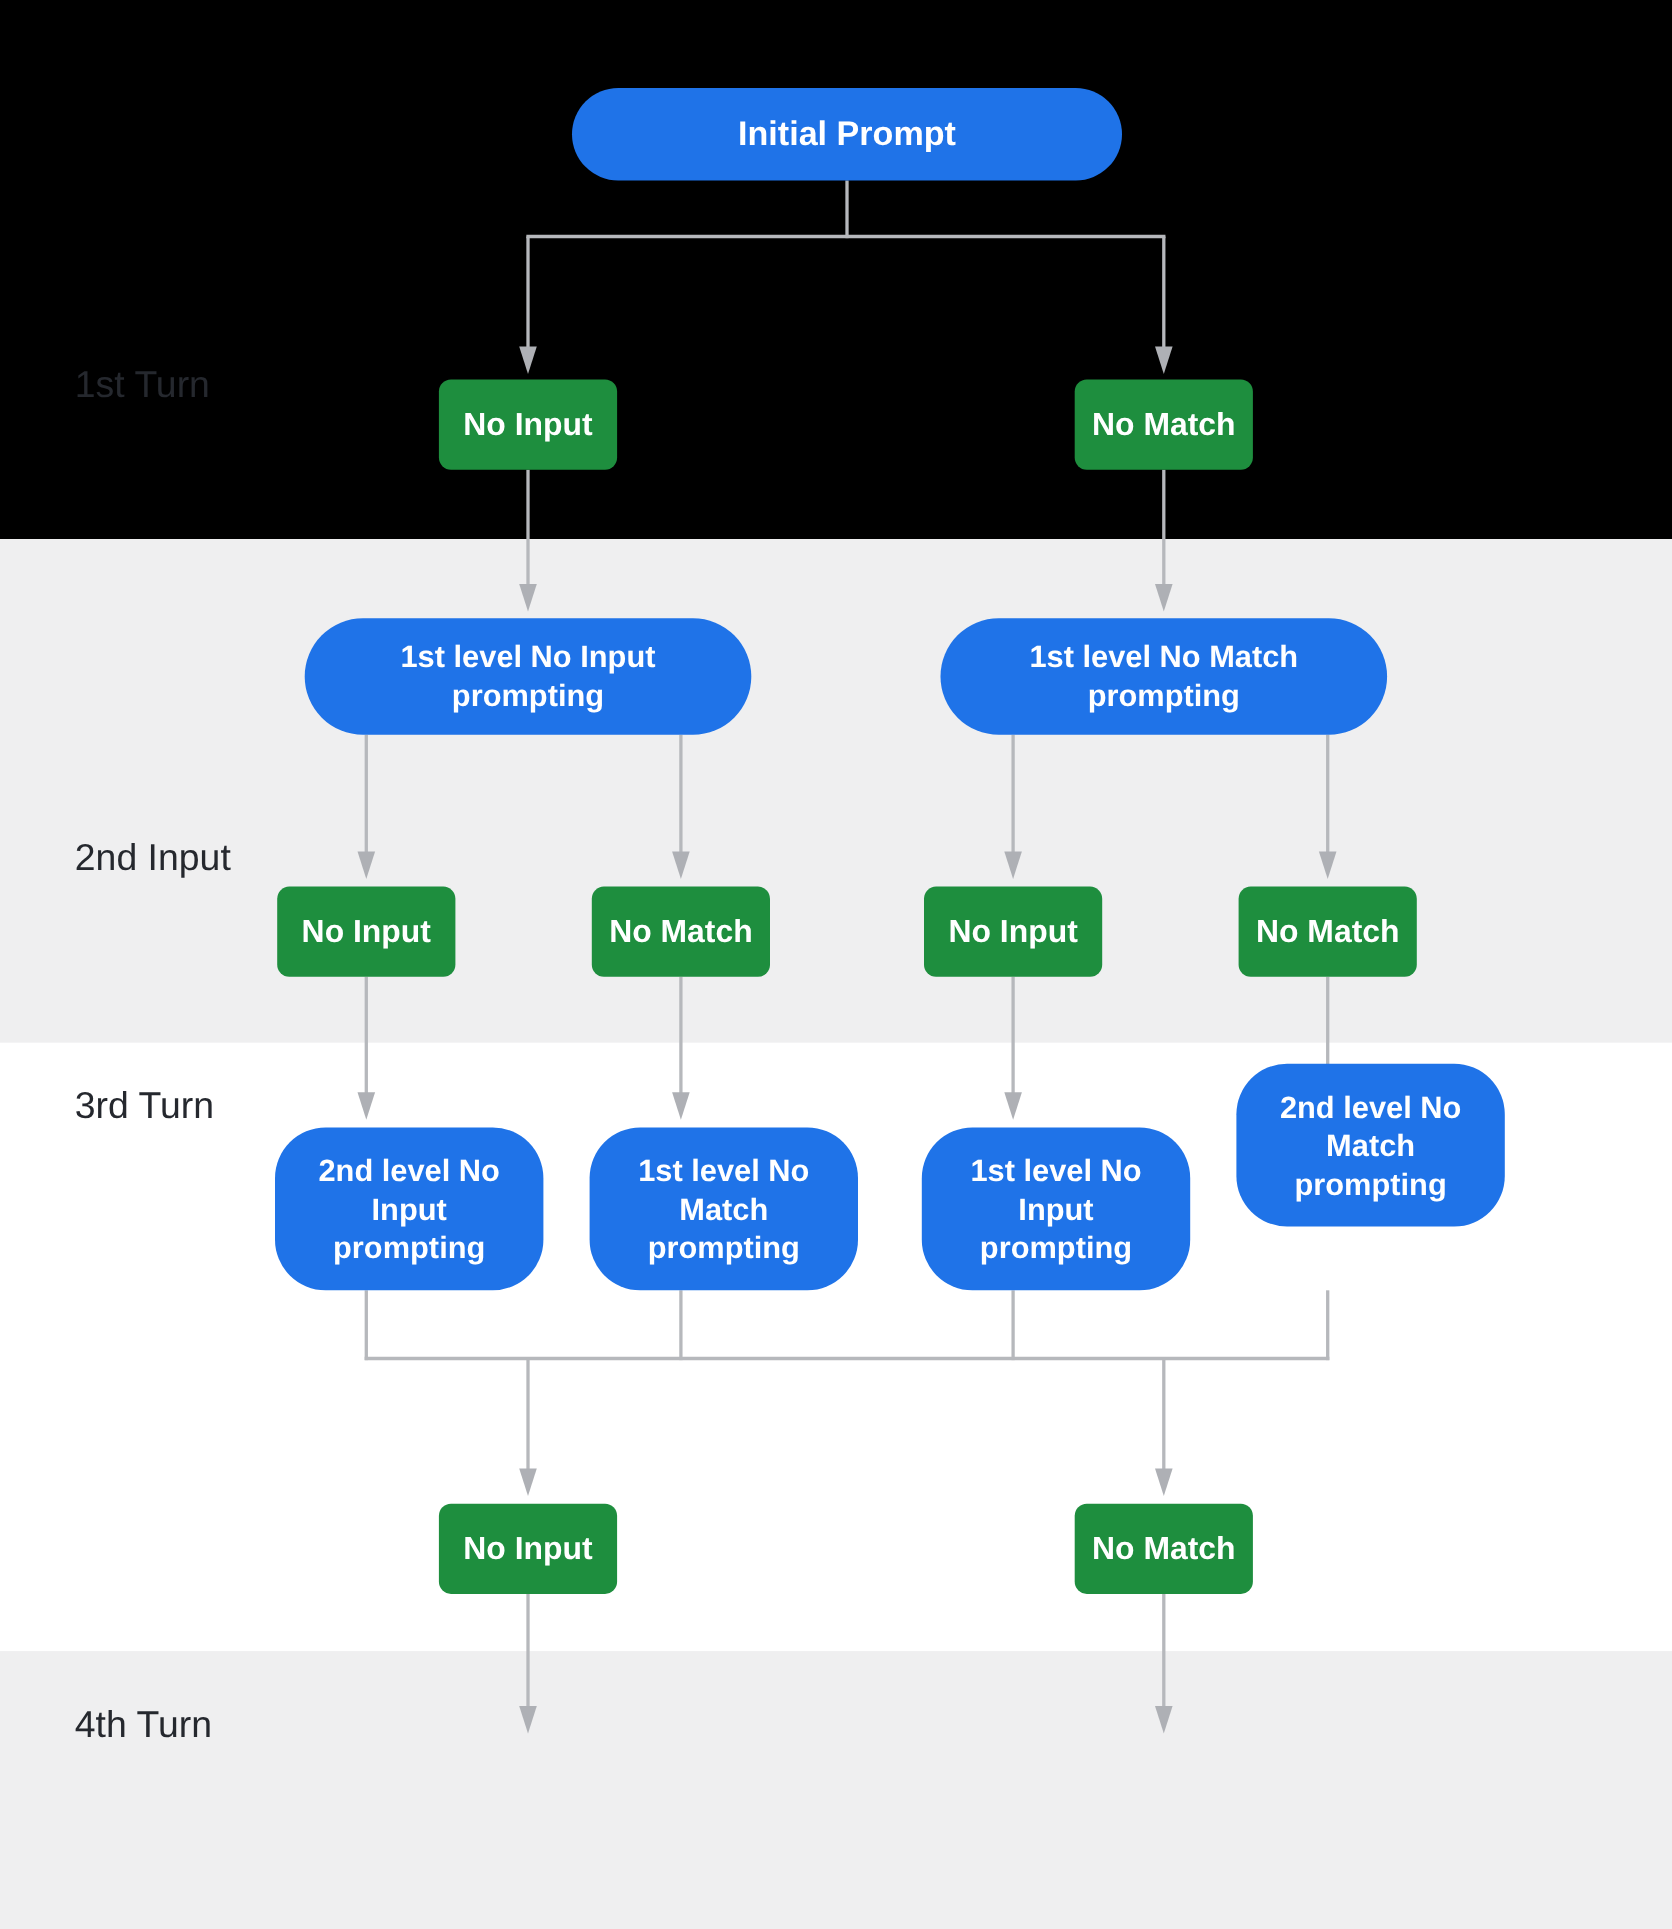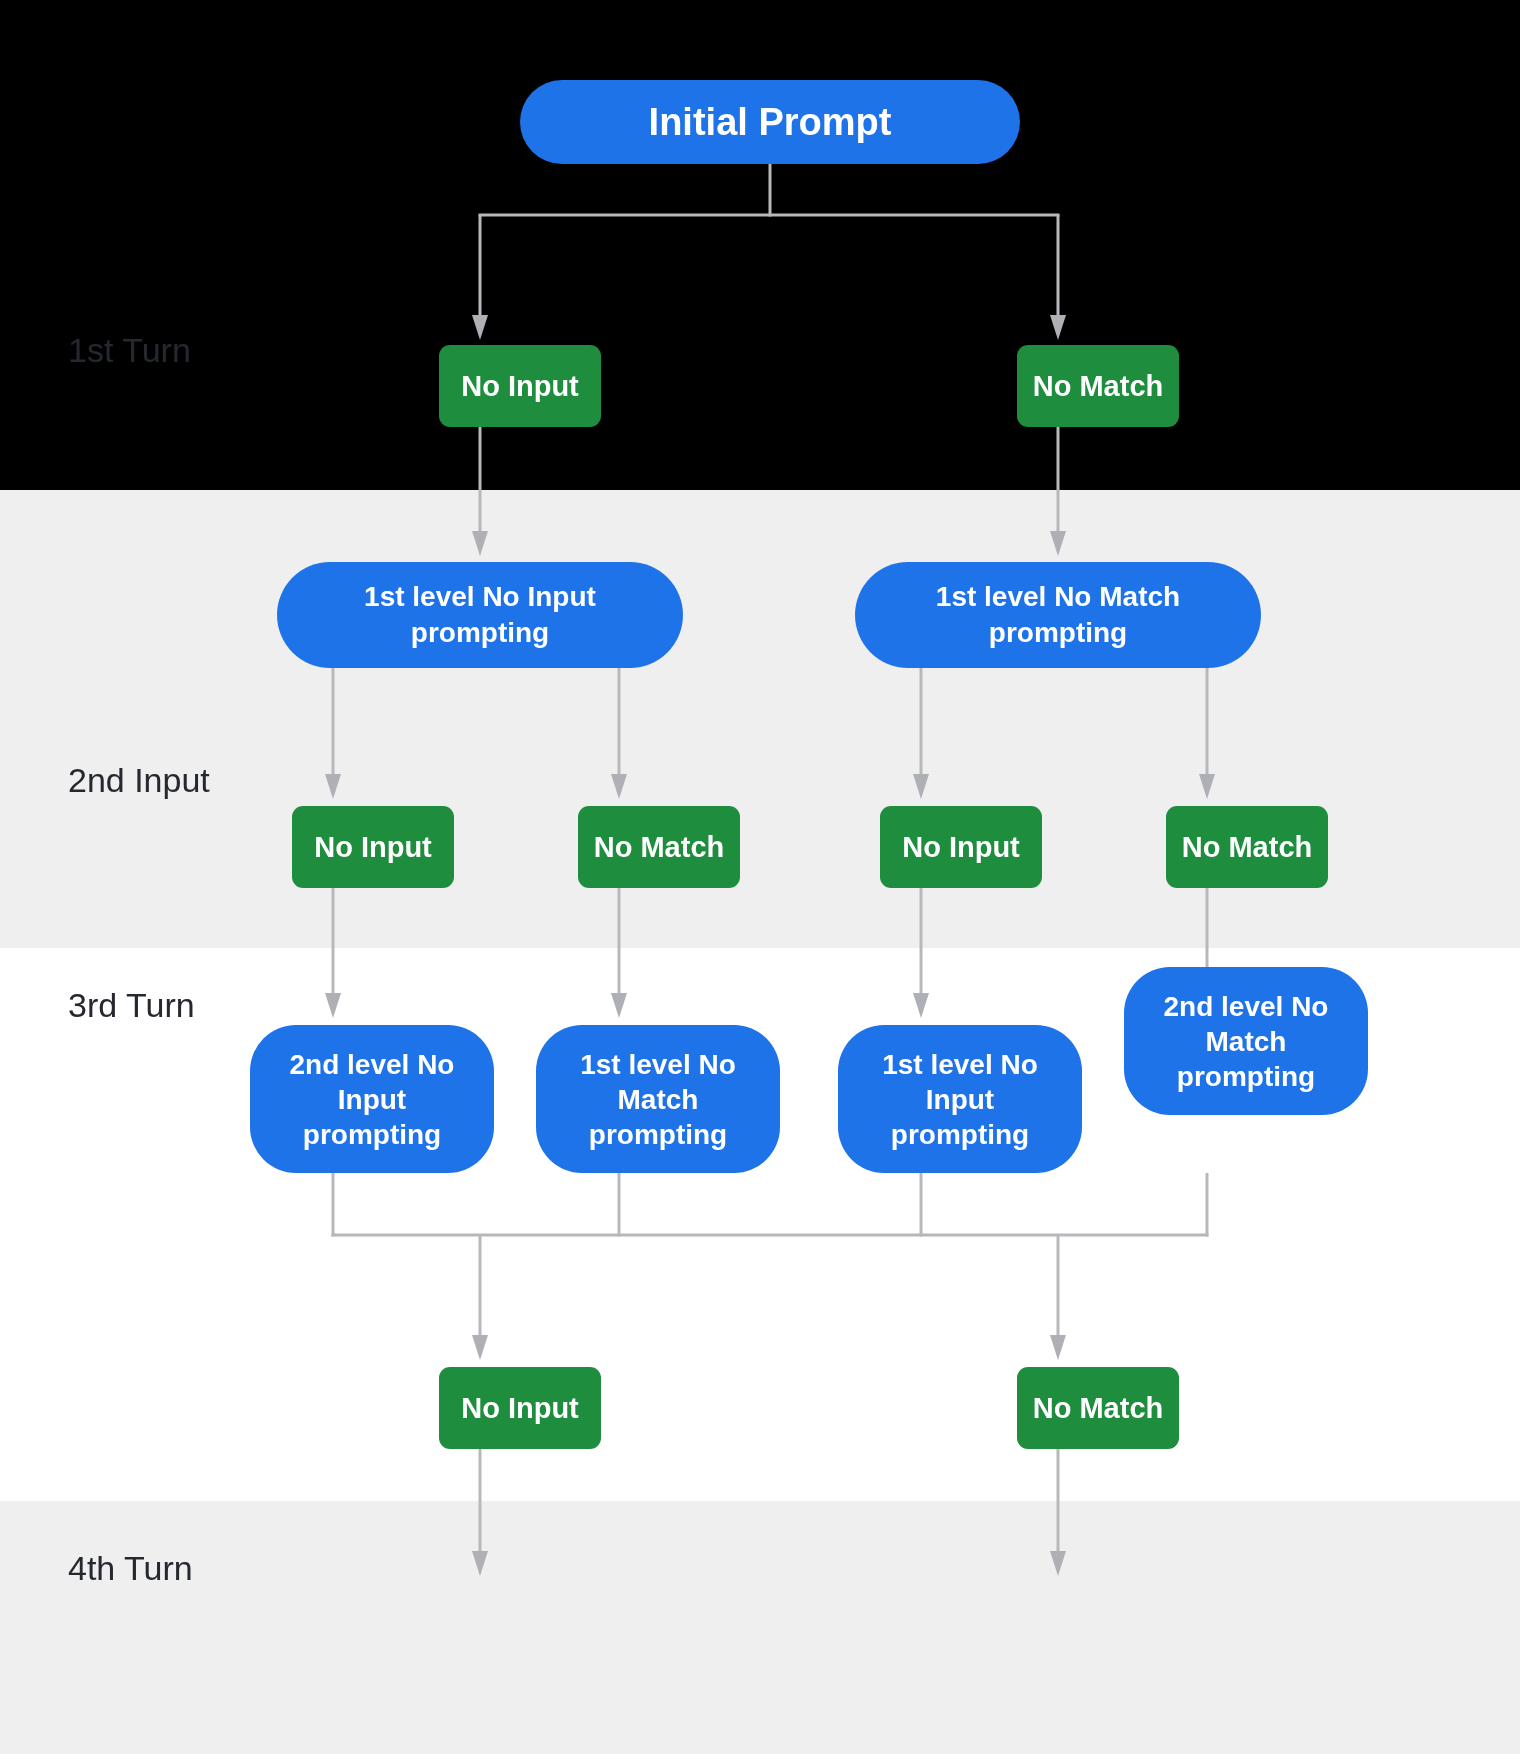--- a/index.html
+++ b/index.html
@@ -42,24 +42,24 @@
     position:absolute;z-index:4;
     display:flex;align-items:center;justify-content:center;
     text-align:center;
     color:var(--node_text);
     font-weight:600;
     box-sizing:border-box;
   }
   .blue{background:var(--node_blue);}
   .green{background:var(--node_green);}
 
-  .pill-top{width:500px;height:84px;border-radius:42px;font-size:38px;}
+  .pill-top{width:500px;height:84px;border-radius:42px;font-size:31px;}
   .pill-lg{width:406px;height:106px;border-radius:53px;font-size:28px;line-height:36px;padding:0 28px;}
   .pill-bottom{width:420px;height:84px;border-radius:42px;font-size:29px;}
-  .gbox{width:162px;height:82px;border-radius:11px;font-size:29px;margin-left:40px;}
+  .gbox{width:162px;height:82px;border-radius:11px;font-size:29px;}
   .box-lg{width:244px;height:148px;border-radius:46px;font-size:28px;line-height:35px;padding:0 26px;margin-left:39px;}
 </style>
 </head>
 <body>
 
 <div class="canvas">
 
   <div class="band band-1"></div>
   <div class="band band-2"></div>
   <div class="band band-3"></div>

